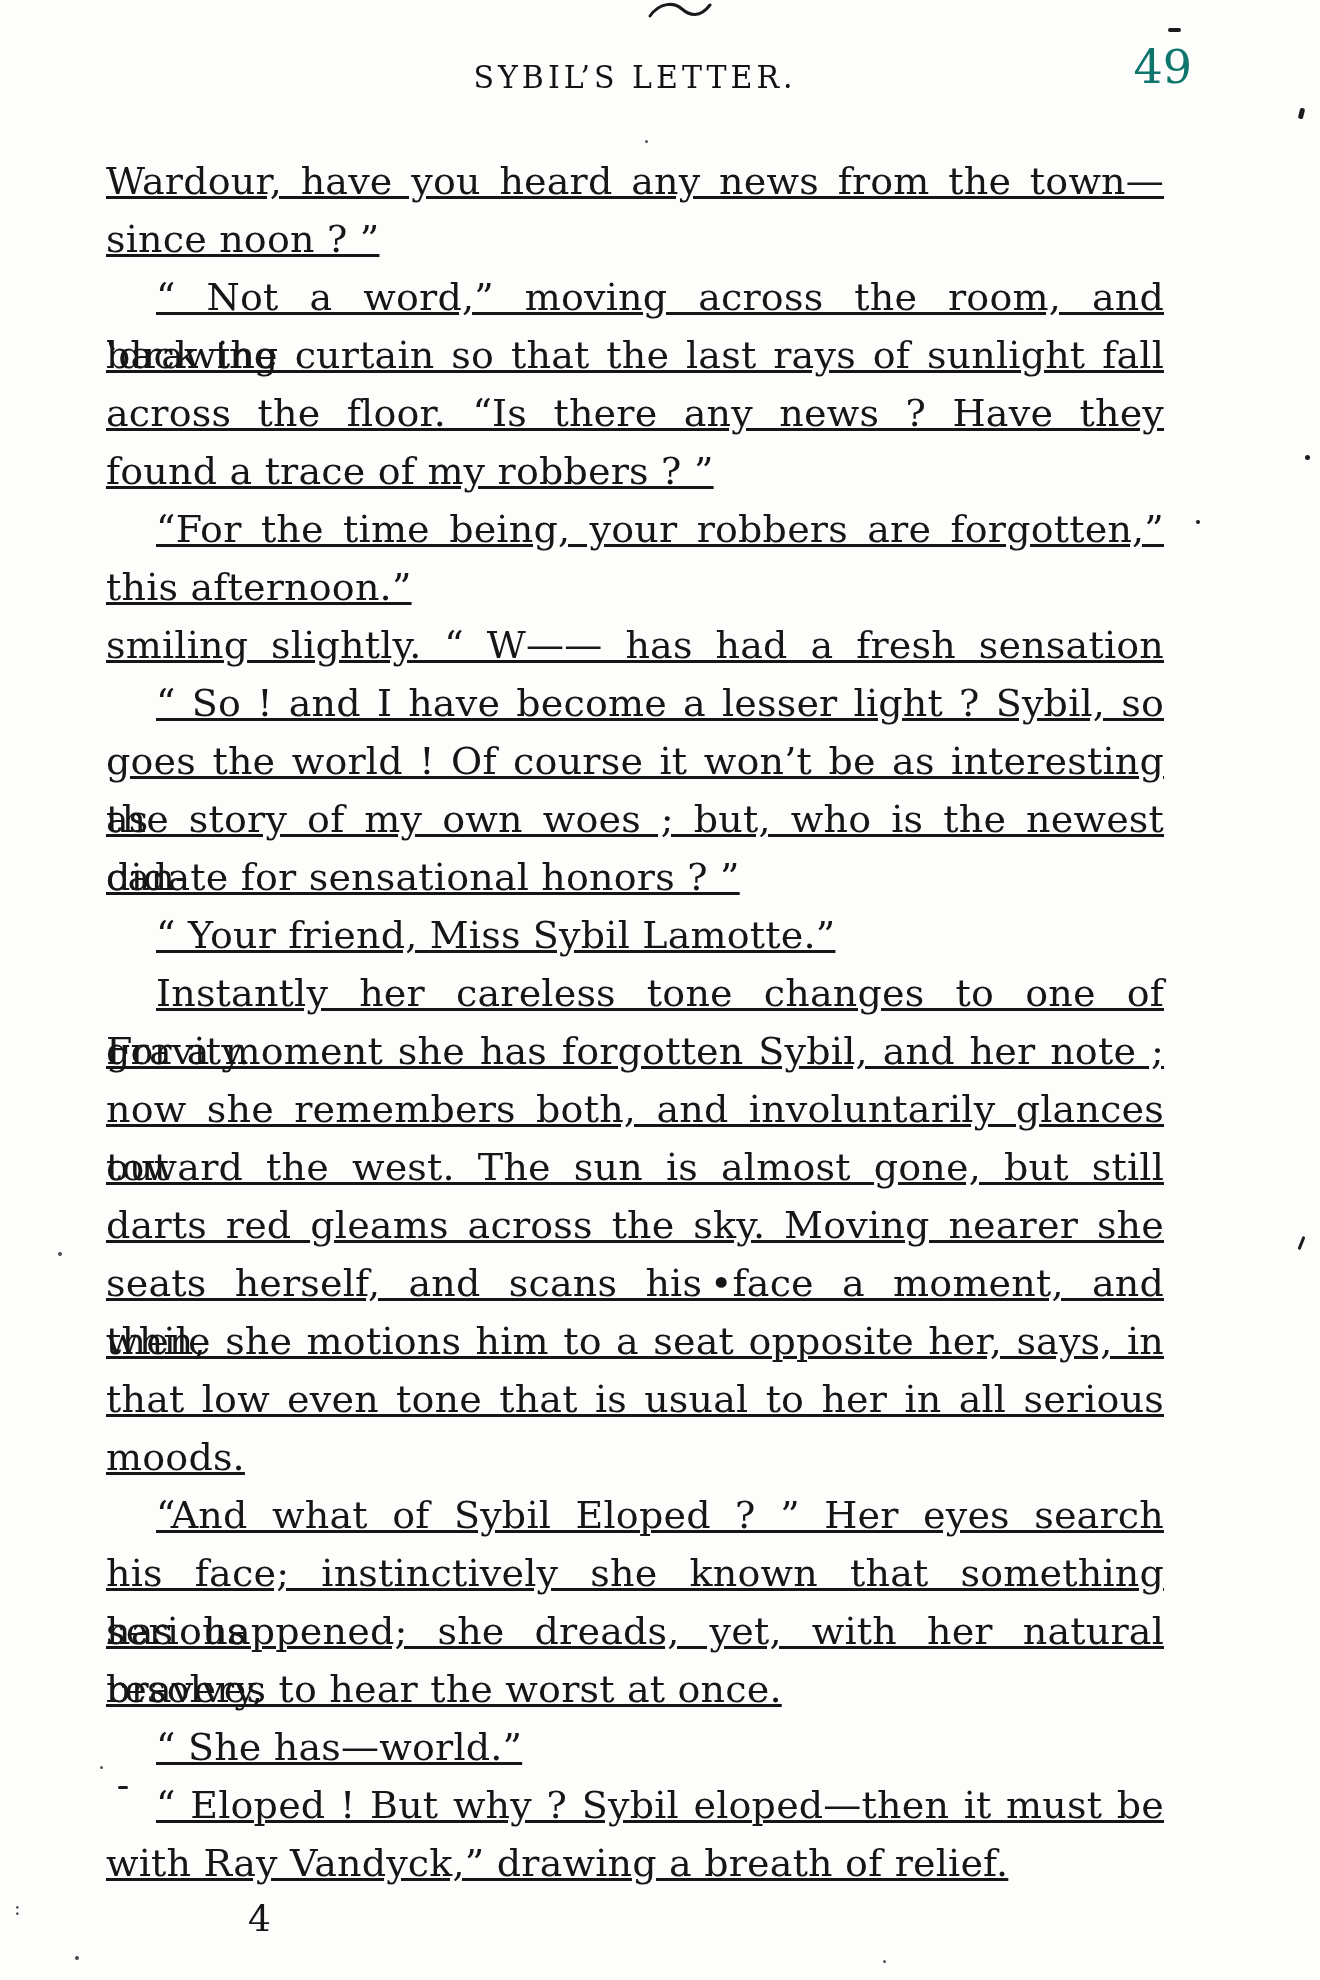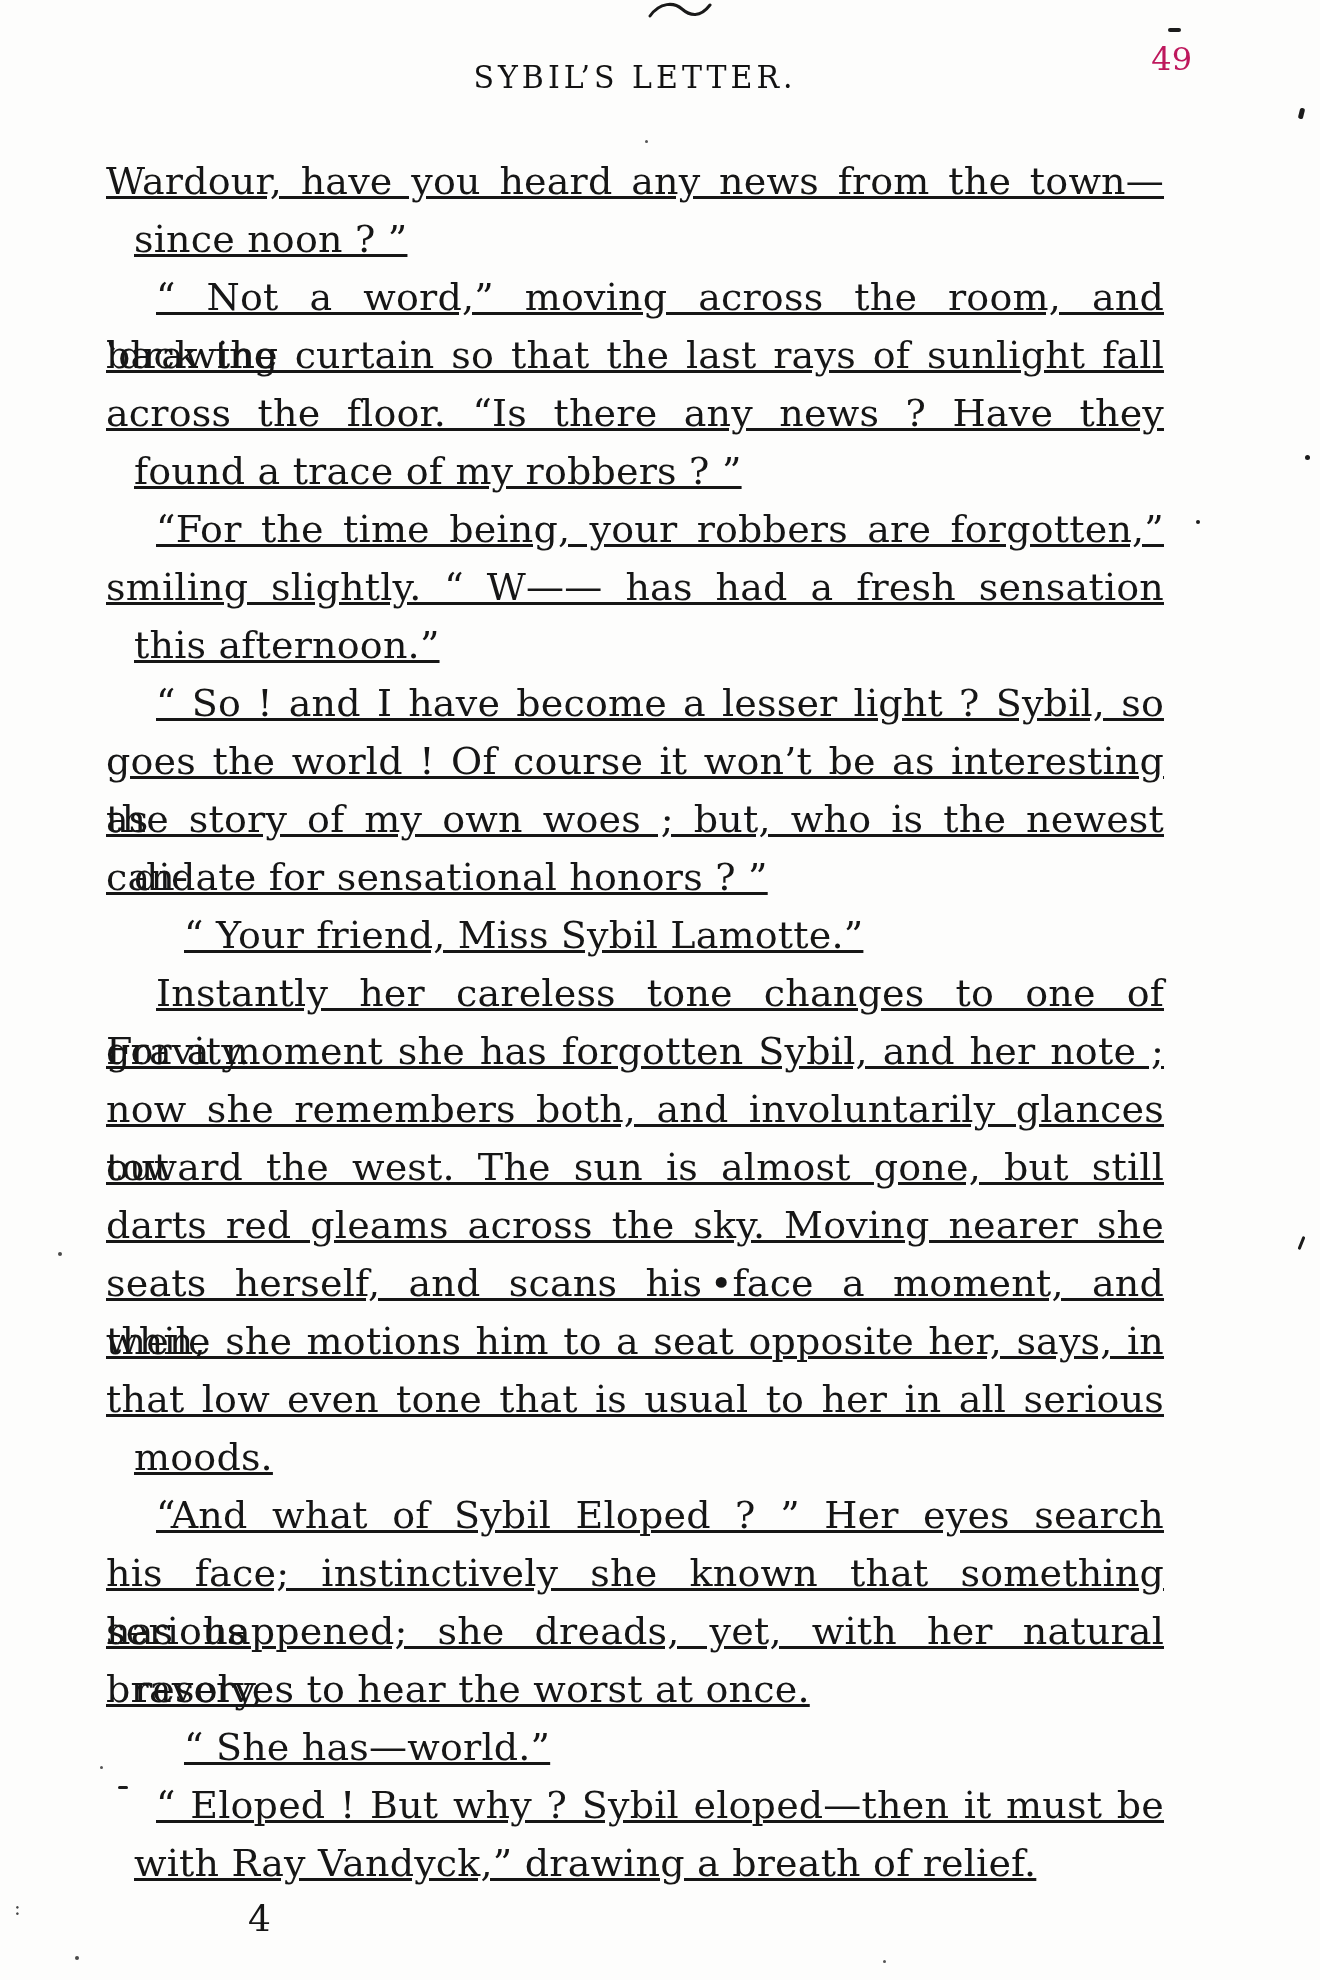--- a/index.html
+++ b/index.html
@@ -37,43 +37,42 @@
     font-size: 30px;
     letter-spacing: 4px;
     font-weight: normal;
     color: #121212;
     transform: scaleY(1.04);
   }
   .page-number {
     position: absolute;
     right: -28px;
     top: 0px;
-    font-size: 32px;
-    color: #be185d;
+    font-size: 46px;
+    color: #0f766e;
   }
   
   .text-block {
     position: absolute;
     left: 106px;
     top: 152px;
     width: 1058px;
   }
   .line {
     font-size: 38px;
     line-height: 58px;
     height: 58px;
     white-space: normal;
     text-align: justify;
     text-align-last: justify;
     letter-spacing: 0.2px;
     text-decoration: underline;
   }
   .line.last {
     text-align-last: left;
-    margin-left: 28px;
   }
   .line.indent {
     text-indent: 50px;
   }
   
   .signature-mark {
     position: absolute;
     left: 248px;
     top: 1898px;
     font-size: 36px;
@@ -114,22 +113,22 @@
   </div>
 
   <div class="text-block">
       <div class="line">Wardour, have you heard any news from the town—</div>
       <div class="line last">since noon ? ”</div>
       <div class="line indent">“ Not a word,” moving across the room, and ‛drawing</div>
       <div class="line">back the curtain so that the last rays of sunlight fall</div>
       <div class="line">across the floor. “Is there any news ? Have they</div>
       <div class="line last">found a trace of my robbers ? ”</div>
       <div class="line indent">“For the time being, your robbers are forgotten,”</div>
+      <div class="line last">this afternoon.”</div>
       <div class="line">smiling slightly. “ W—— has had a fresh sensation</div>
-      <div class="line last">this afternoon.”</div>
       <div class="line indent">“ So ! and I have become a lesser light ? Sybil, so</div>
       <div class="line">goes the world ! Of course it won’t be as interesting as</div>
       <div class="line">the story of my own woes ; but, who is the newest can-</div>
       <div class="line last">didate for sensational honors ? ”</div>
       <div class="line indent last">“ Your friend, Miss Sybil Lamotte.”</div>
       <div class="line indent">Instantly her careless tone changes to one of gravity.</div>
       <div class="line">For a moment she has forgotten Sybil, and her note ;</div>
       <div class="line">now she remembers both, and involuntarily glances out</div>
       <div class="line">toward the west. The sun is almost gone, but still</div>
       <div class="line">darts red gleams across the sky. Moving nearer she</div>

